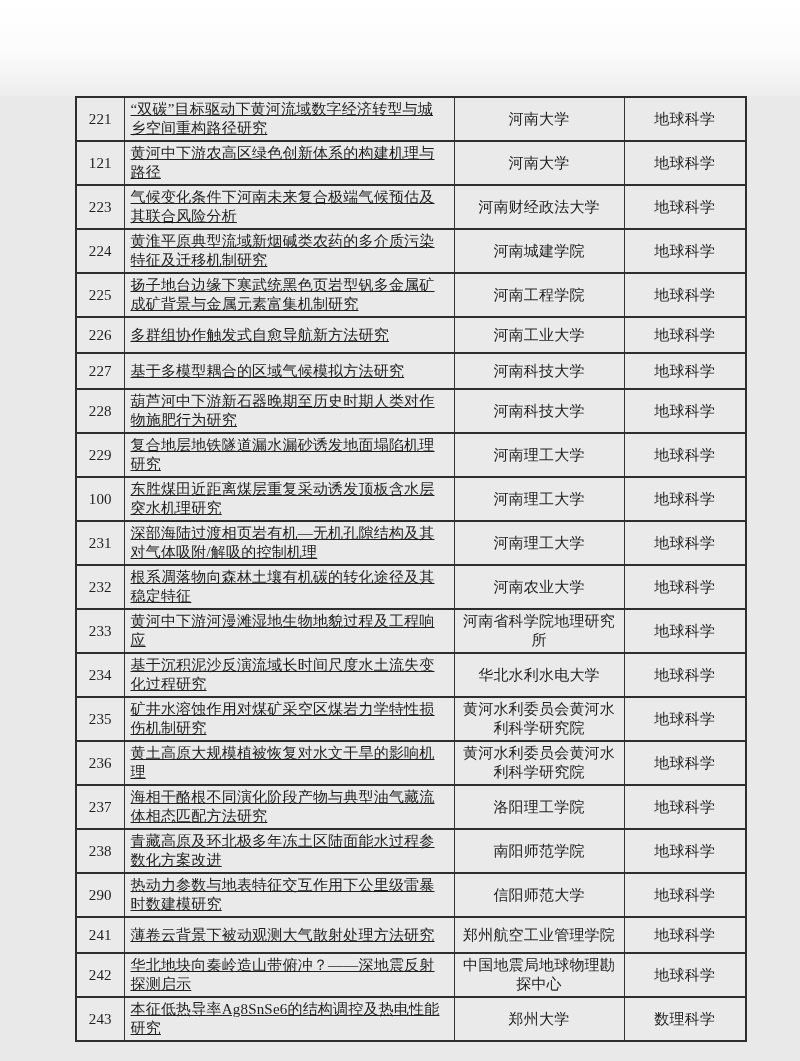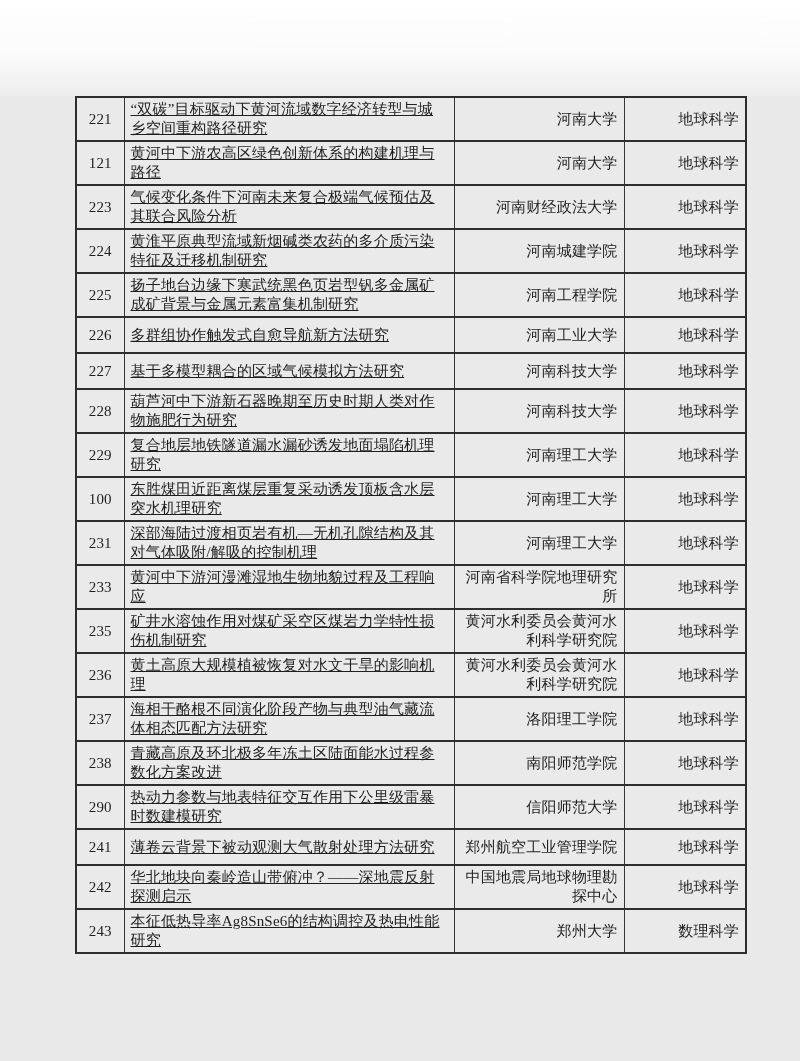--- a/index.html
+++ b/index.html
@@ -49,21 +49,21 @@
   }
   td.c-num {
     text-align: center;
     padding: 2px 2px;
   }
   td.c-title {
     text-align: left;
     text-decoration: underline;
   }
   td.c-inst, td.c-disc {
-    text-align: right;
+    text-align: center;
   }
 </style>
 </head>
 <body>
 
 <div class="page">
   <div class="top-margin"></div>
   <table class="grant-table">
     <colgroup>
       <col class="col-num">
@@ -132,23 +132,35 @@
     <td class="c-inst">河南理工大学</td>
     <td class="c-disc">地球科学</td>
   </tr>
         <tr>
     <td class="c-num">231</td>
     <td class="c-title">深部海陆过渡相页岩有机—无机孔隙结构及其对气体吸附/解吸的控制机理</td>
     <td class="c-inst">河南理工大学</td>
     <td class="c-disc">地球科学</td>
   </tr>
         <tr>
+    <td class="c-num">232</td>
+    <td class="c-title">根系凋落物向森林土壤有机碳的转化途径及其稳定特征</td>
+    <td class="c-inst">河南农业大学</td>
+    <td class="c-disc">地球科学</td>
+  </tr>
+        <tr>
     <td class="c-num">233</td>
     <td class="c-title">黄河中下游河漫滩湿地生物地貌过程及工程响应</td>
     <td class="c-inst">河南省科学院地理研究所</td>
+    <td class="c-disc">地球科学</td>
+  </tr>
+        <tr>
+    <td class="c-num">234</td>
+    <td class="c-title">基于沉积泥沙反演流域长时间尺度水土流失变化过程研究</td>
+    <td class="c-inst">华北水利水电大学</td>
     <td class="c-disc">地球科学</td>
   </tr>
         <tr>
     <td class="c-num">235</td>
     <td class="c-title">矿井水溶蚀作用对煤矿采空区煤岩力学特性损伤机制研究</td>
     <td class="c-inst">黄河水利委员会黄河水利科学研究院</td>
     <td class="c-disc">地球科学</td>
   </tr>
         <tr>
     <td class="c-num">236</td>

